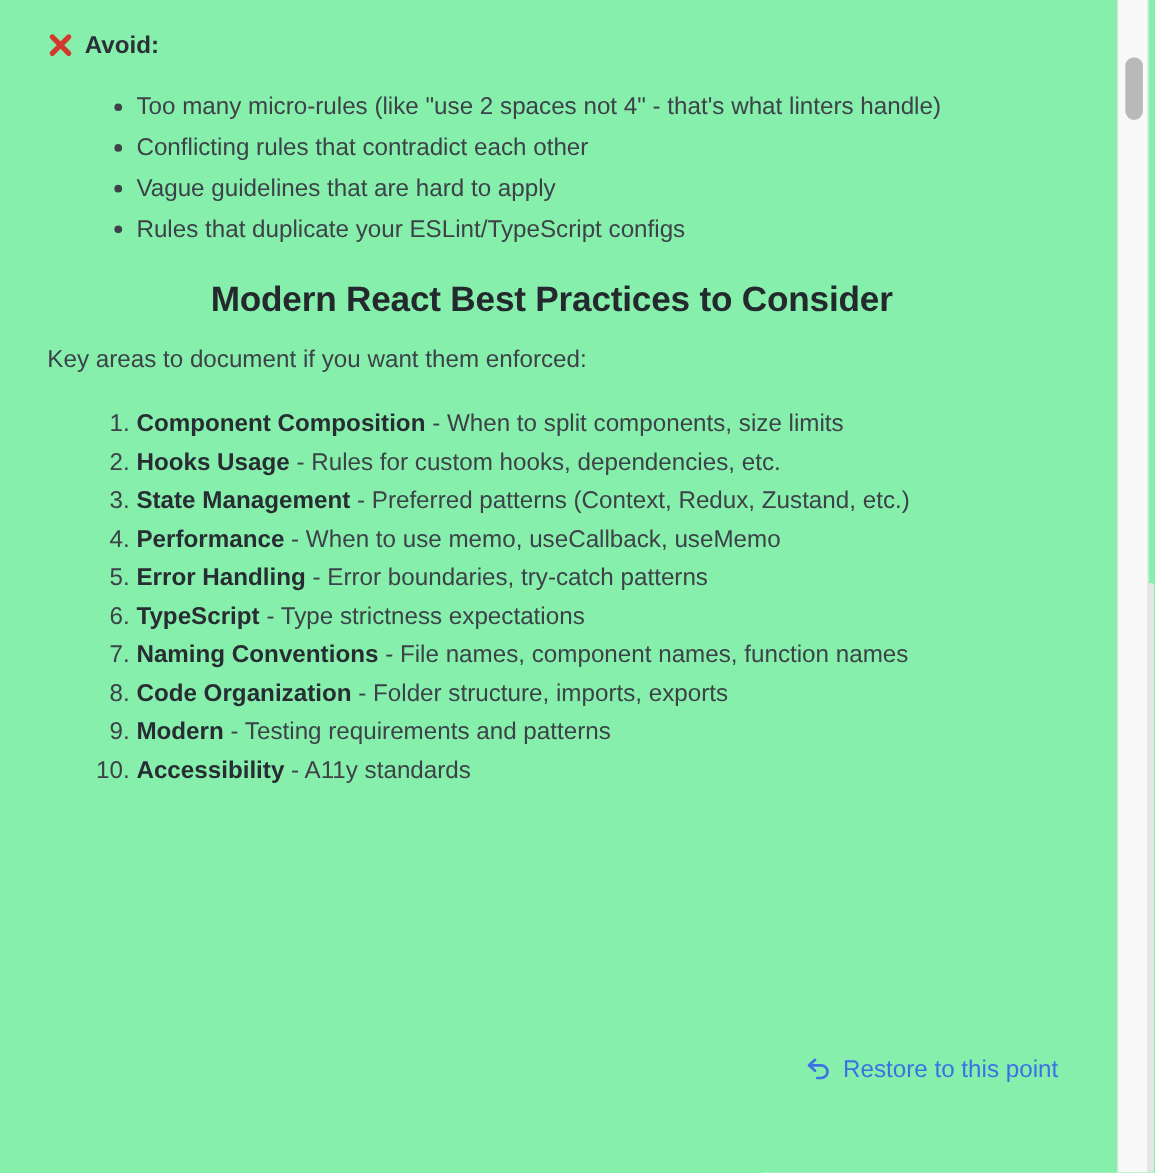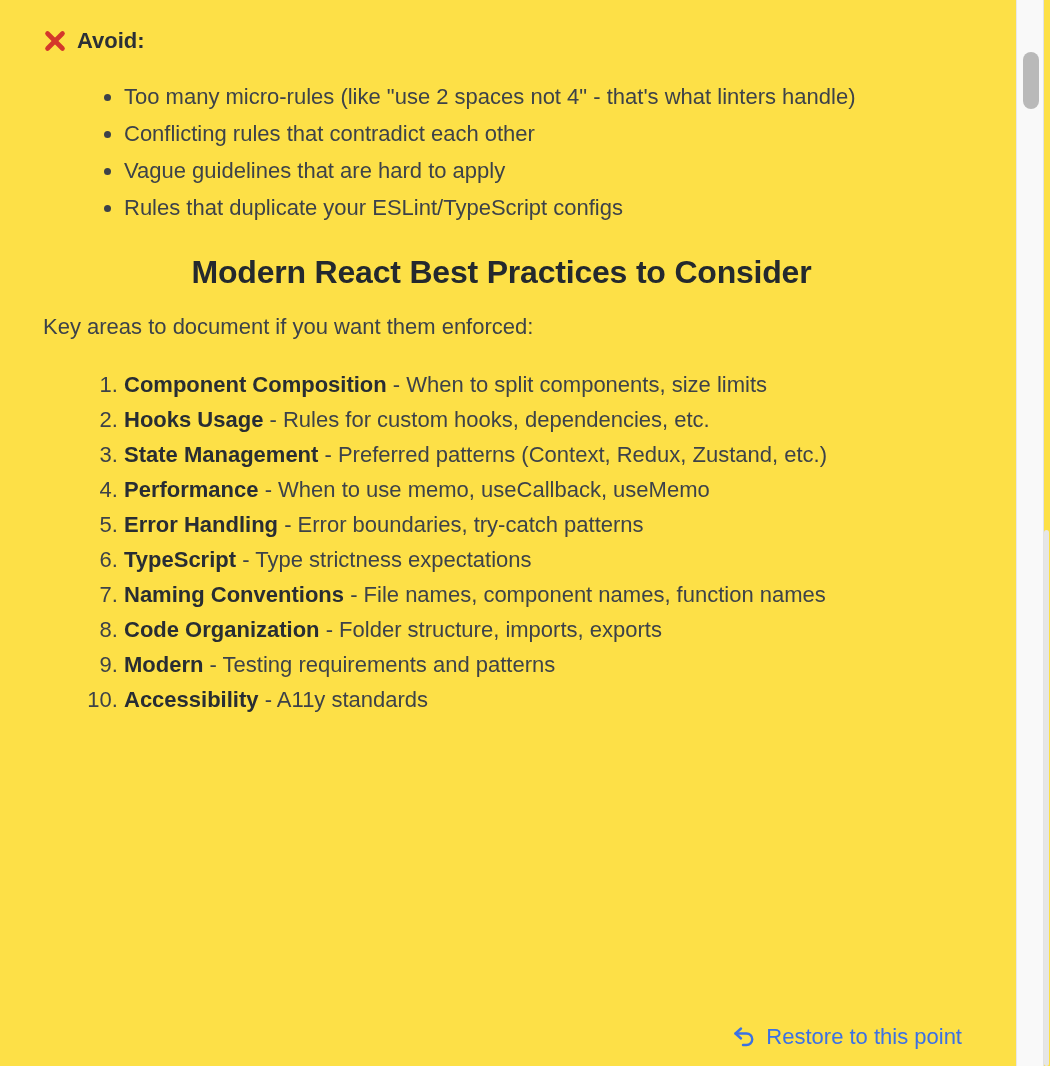--- a/index.html
+++ b/index.html
@@ -7,21 +7,21 @@
   body {
     width: 1050px; height: 1066px;
     background: #ffffff;
     font-family: "Liberation Sans", "DejaVu Sans", sans-serif;
     color: #3d4249;
   }
   .page {
     position: relative;
     width: 1050px; height: 1066px;
     overflow: hidden;
-    background: #fde047;
+    background: #86efac;
   }
   .main {
     position: absolute;
     left: 0; top: 0;
     width: 1017px; height: 1066px;
     padding: 25px 57px 0 43px;
     font-size: 22px;
     line-height: 31px;
   }
   .avoid-head {
@@ -52,21 +52,21 @@
   ol.numbered {
     margin: 27px 0 28px 0;
     padding-left: 81px;
   }
   ol.numbered li { margin: 4px 0; }
   strong, b { color: #282d33; font-weight: 700; }
   p.closing { margin: 16px 0 0 0; }
   .restore-row {
     position: absolute;
     right: 88px;
-    top: 1021px;
+    top: 956px;
     display: flex;
     align-items: center;
     gap: 10px;
     color: #3b71e5;
     font-size: 22px;
     line-height: 32px;
     cursor: pointer;
     background: none; border: none; padding: 0;
     font-family: "Liberation Sans", "DejaVu Sans", sans-serif;
   }

